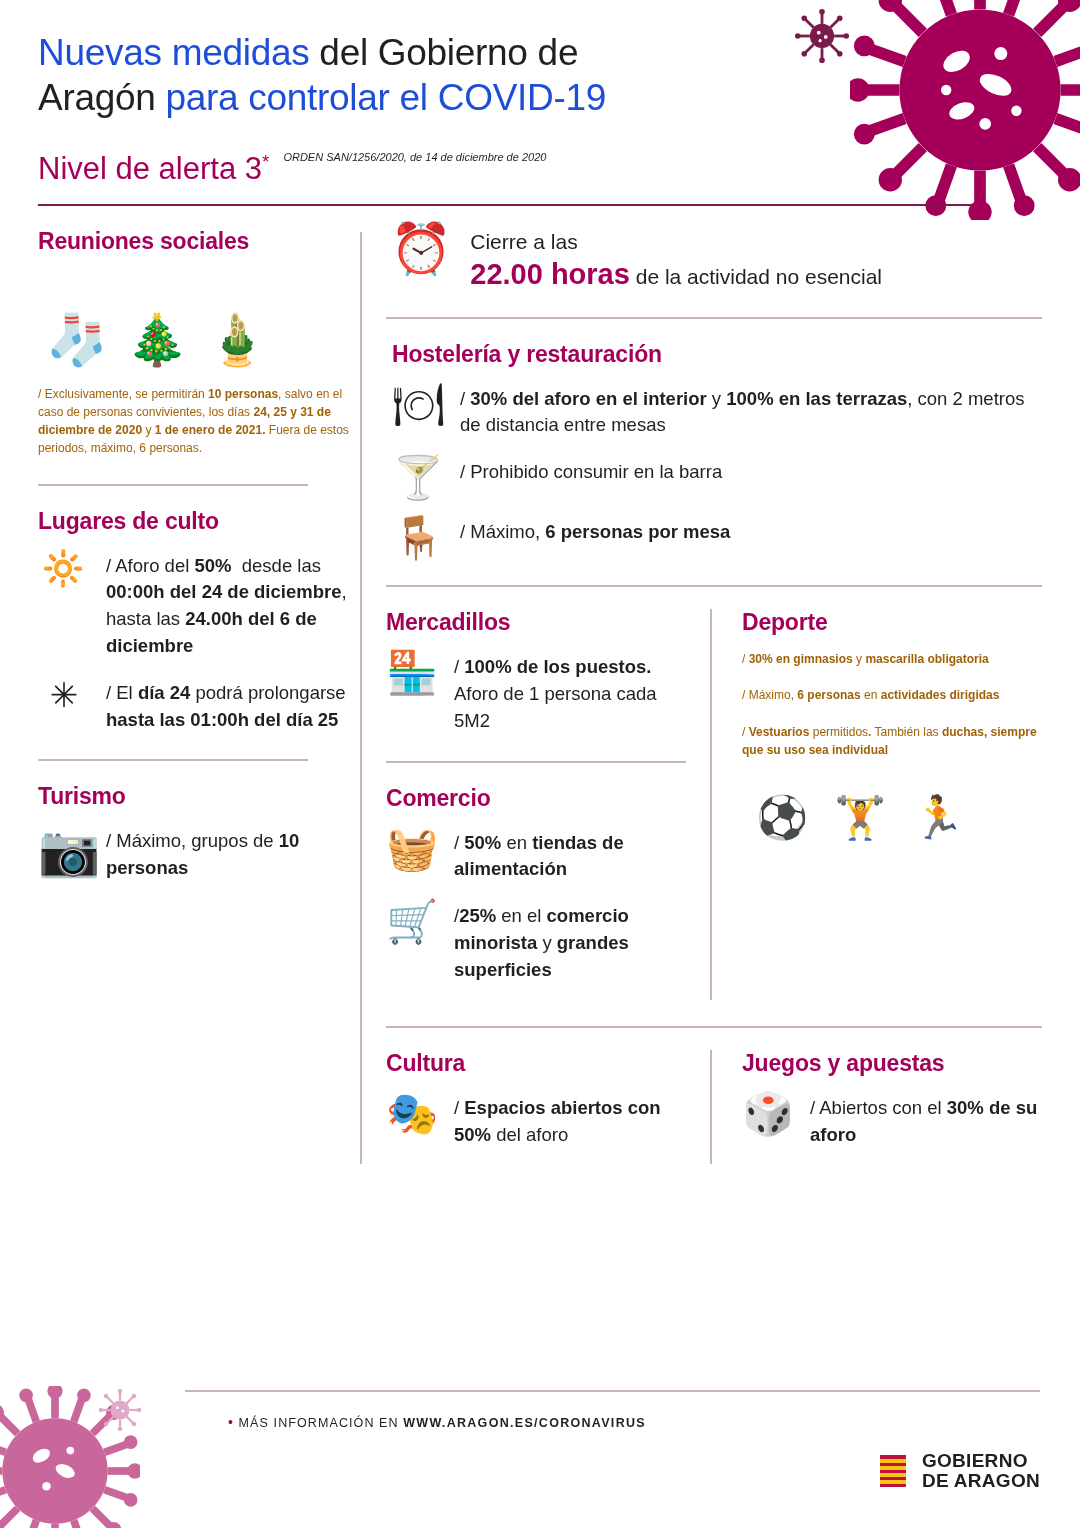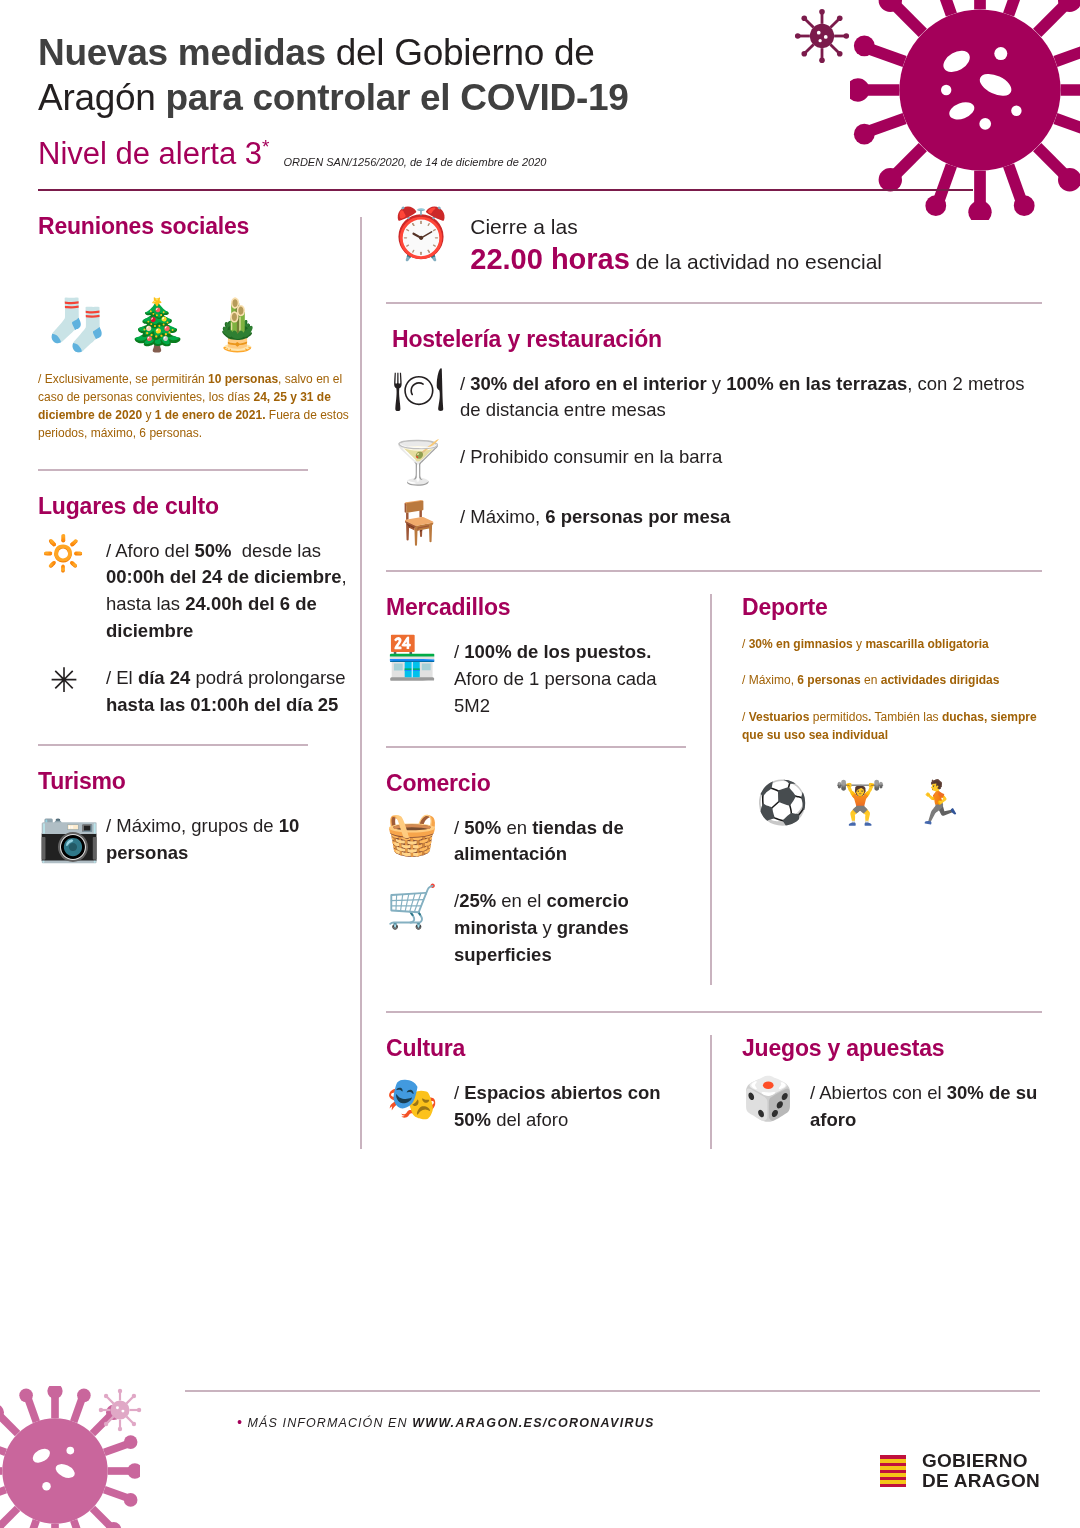--- a/index.html
+++ b/index.html
@@ -47,28 +47,27 @@
     z-index: 2;
   }
   .title {
     font-size: 37px;
     line-height: 1.22;
     font-weight: 400;
     color: #231f20;
     max-width: 790px;
     letter-spacing: -0.3px;
   }
-  .title .mag { color: #404040; font-weight: bold; }
+  .title .mag { color: #1d4ed8; font-weight: normal; }
   .title .dark { color: #231f20; font-weight: 400; }
 
   .subtitle-row {
     display: flex;
-    align-items: flex-end;
     gap: 14px;
-    margin-top: 16px;
+    margin-top: 31px;
   }
   .alert-level {
     font-size: 31px;
     color: #a4005a;
     font-weight: 400;
     white-space: nowrap;
   }
   .alert-level sup { font-size: 19px; }
   .order-ref {
     font-size: 11px;
@@ -204,25 +203,24 @@
     z-index: 2;
   }
   .footer-rule {
     position: absolute;
     left: 185px; top: 12px;
     width: 855px; height: 2px;
     background: #c9b3bf;
   }
   .more-info {
     position: absolute;
-    left: 237px; top: 36px;
+    left: 228px; top: 36px;
     font-size: 12.5px;
     letter-spacing: 1.1px;
     color: #231f20;
-    font-style: italic;
   }
   .more-info .bullet { color: #a4005a; font-size: 14px; }
   .more-info .url { font-weight: bold; letter-spacing: 1.3px; }
 
   .gov-logo {
     position: absolute;
     right: 40px; bottom: 36px;
     display: flex;
     align-items: center;
     gap: 16px;

